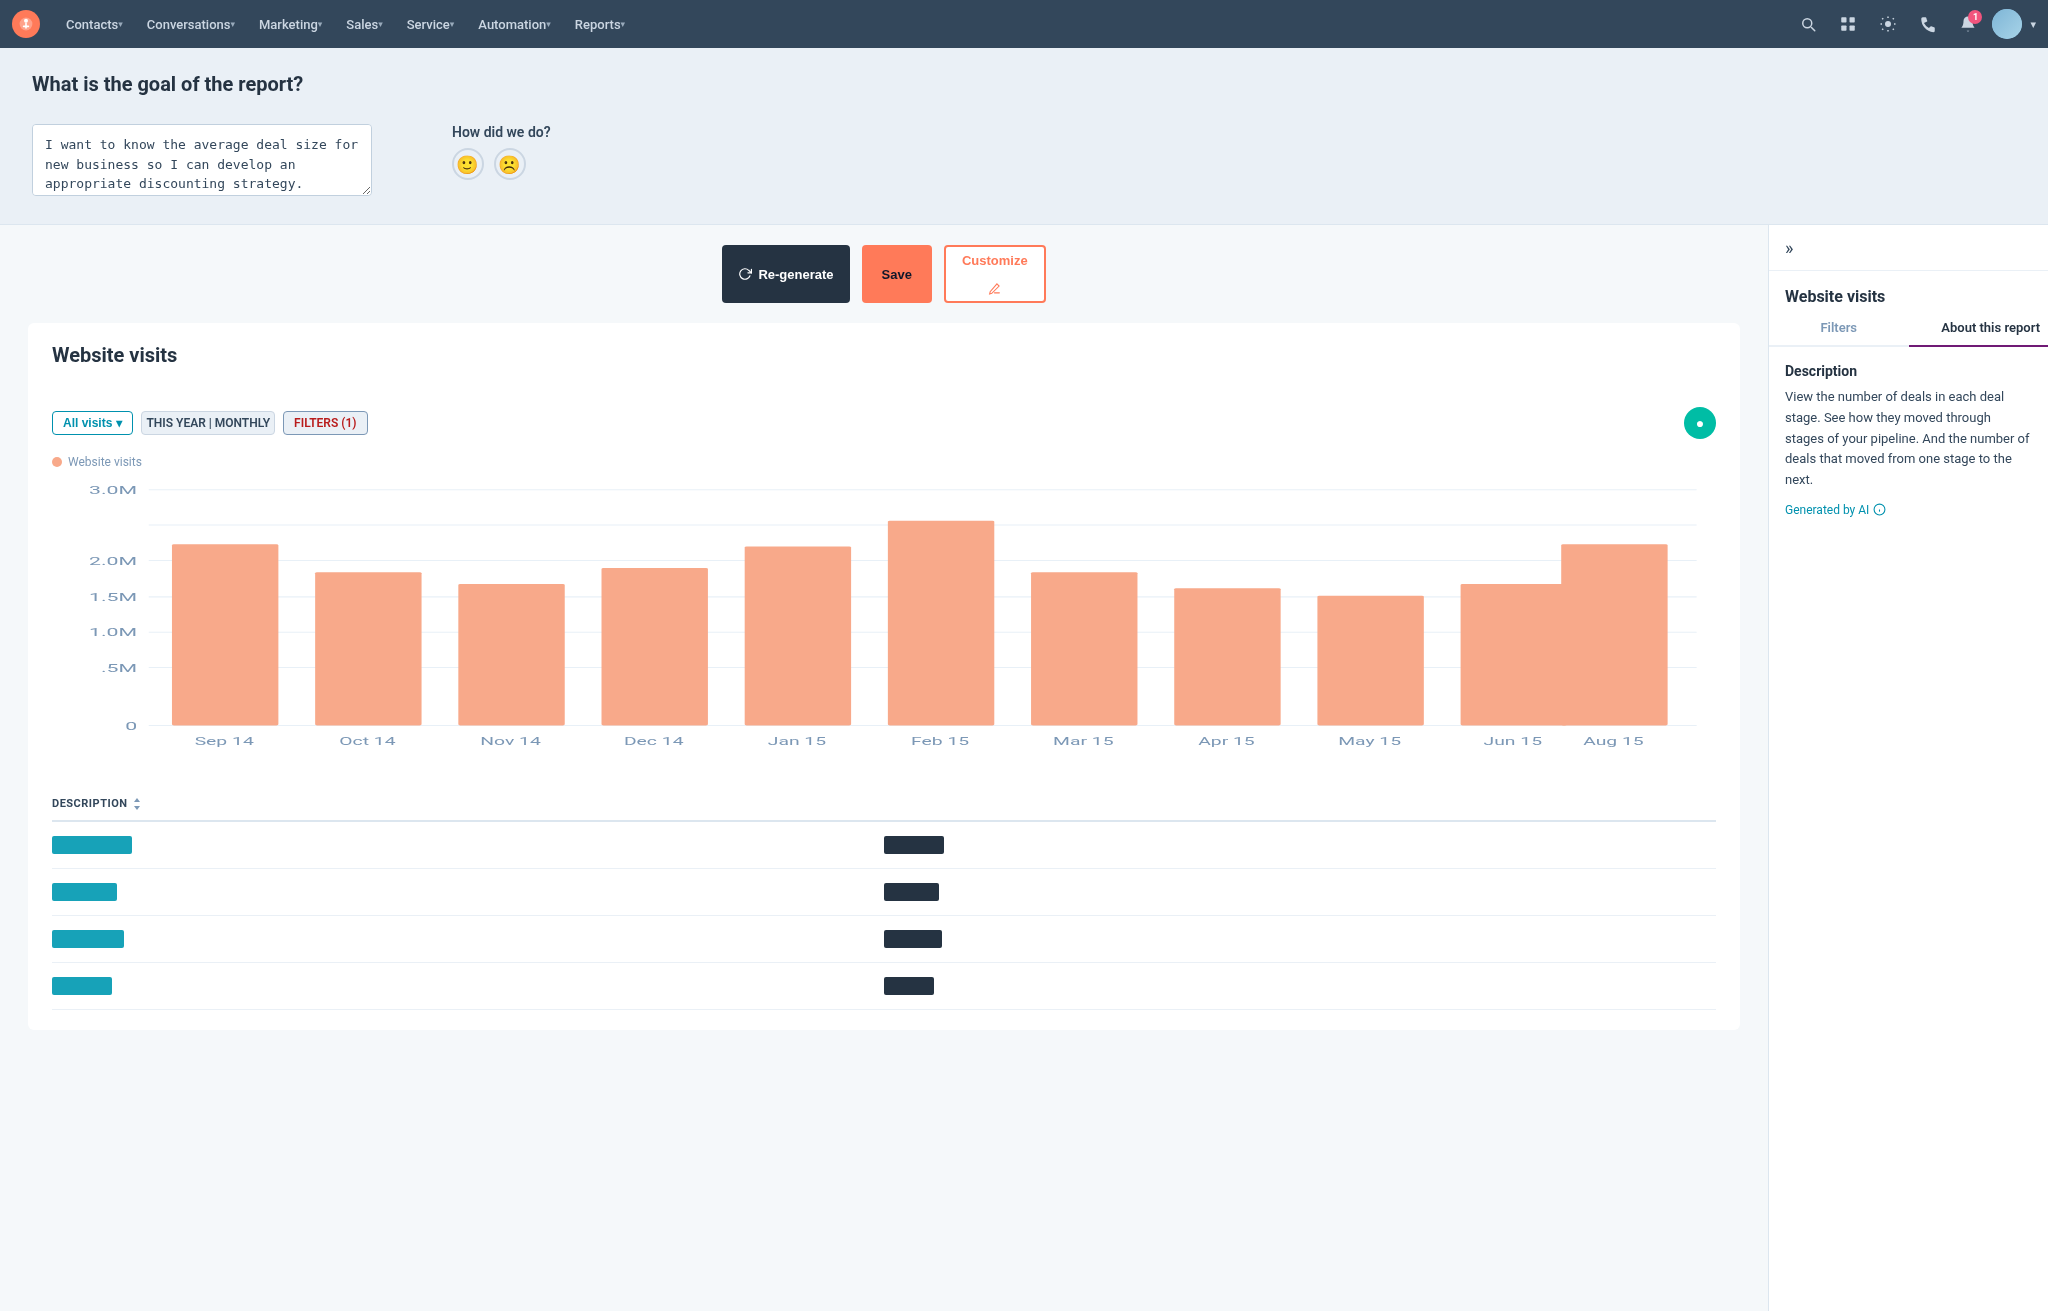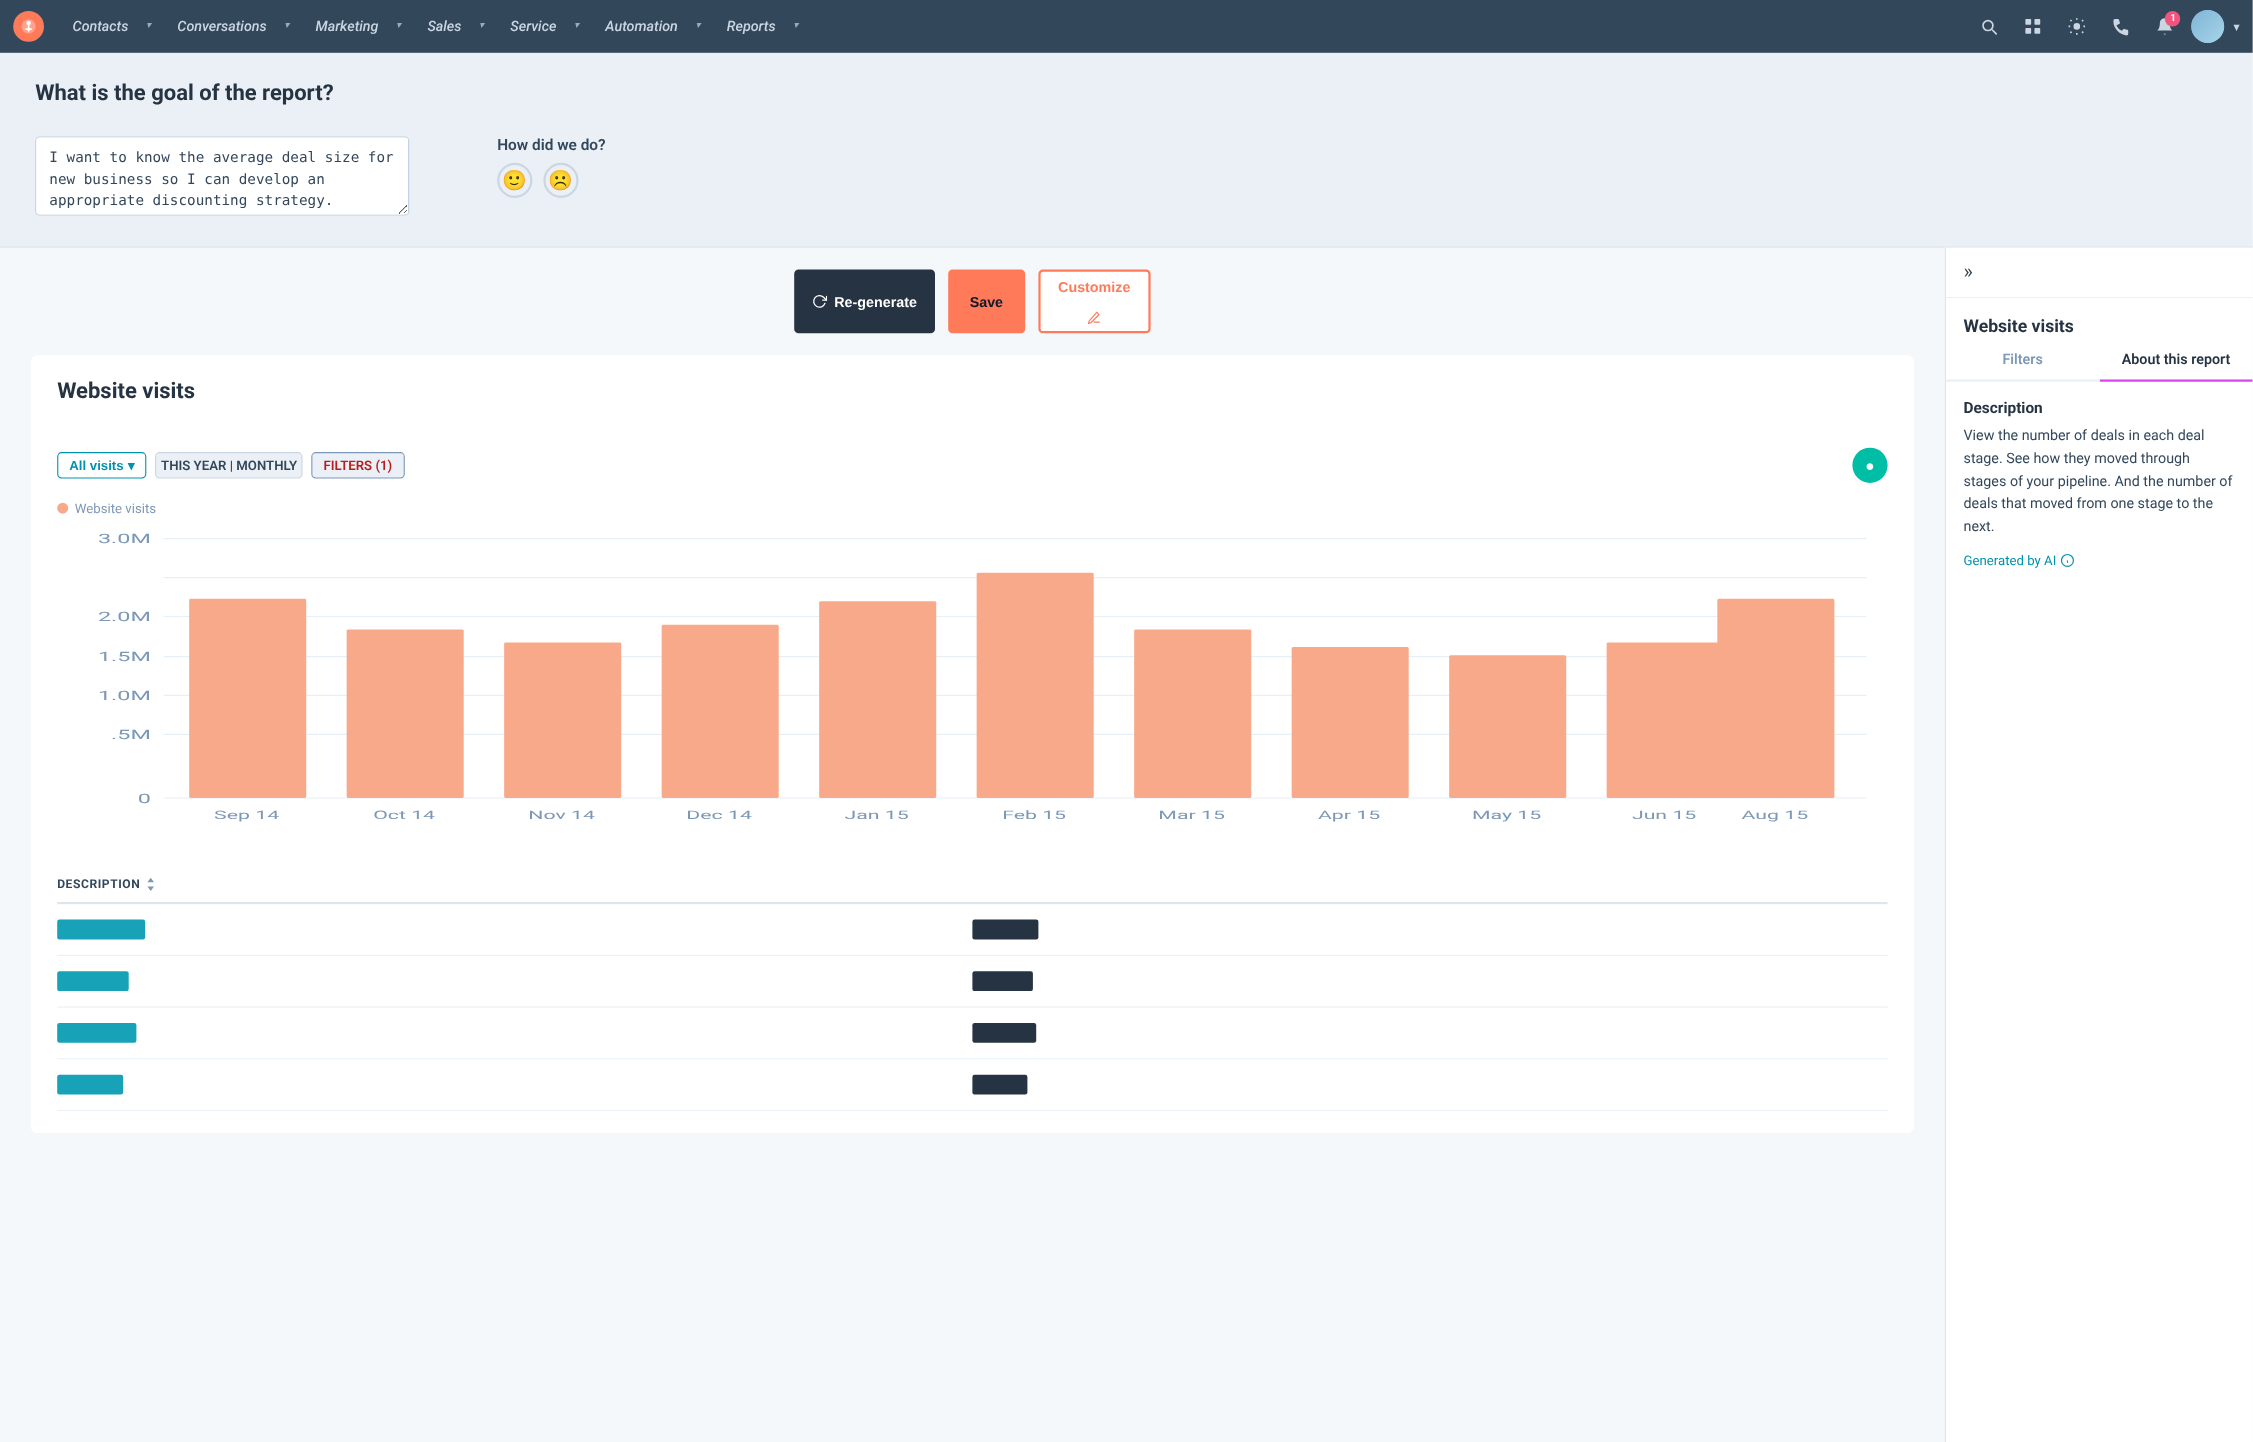--- a/index.html
+++ b/index.html
@@ -25,23 +25,22 @@
     }
     .navbar-logo svg { width: 16px; height: 16px; fill: white; }
     .nav-items { display: flex; align-items: center; flex: 1; gap: 4px; }
     .nav-item {
       color: #cbd6e2;
       font-size: 13px;
       font-weight: 500;
       padding: 6px 10px;
       border-radius: 4px;
       cursor: pointer;
-      display: flex; align-items: flex-start; gap: 16px;
+      display: flex; align-items: center; gap: 0;
       white-space: nowrap;
-      font-style: italic;
     }
     .nav-item .chevron { font-size: 9px; color: #99aabb; }
     .nav-right { display: flex; align-items: center; gap: 8px; margin-left: auto; }
     .nav-icon-btn {
       width: 32px; height: 32px;
       border-radius: 50%;
       display: flex; align-items: center; justify-content: center;
       color: #cbd6e2;
       cursor: pointer;
       position: relative;
@@ -235,21 +234,21 @@
       flex: 1;
       text-align: center;
       padding: 10px 8px;
       font-size: 13px;
       font-weight: 600;
       color: #7c98b6;
       cursor: pointer;
       border-bottom: 2px solid transparent;
       margin-bottom: -2px;
     }
-    .sidebar-tab.active { color: #253342; border-bottom: 2px solid #d946ef; }
+    .sidebar-tab.active { color: #253342; border-bottom: 2px solid #701a75; text-align: right; }
     .sidebar-content { padding: 0 16px; }
     .desc-title { font-size: 14px; font-weight: 700; color: #253342; margin-bottom: 8px; }
     .desc-text { font-size: 13px; color: #33475b; line-height: 1.6; margin-bottom: 12px; }
     .ai-link { font-size: 12px; color: #0091ae; cursor: pointer; display: flex; align-items: center; gap: 4px; }
     .ai-tooltip {
       background: #3d4f5e;
       color: white;
       border-radius: 6px;
       padding: 12px 14px;
       font-size: 12px;

